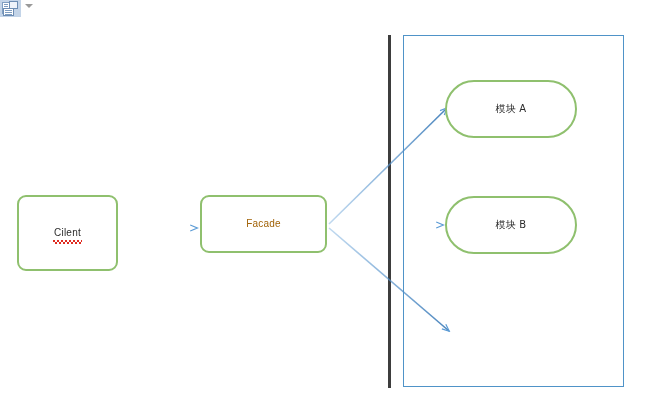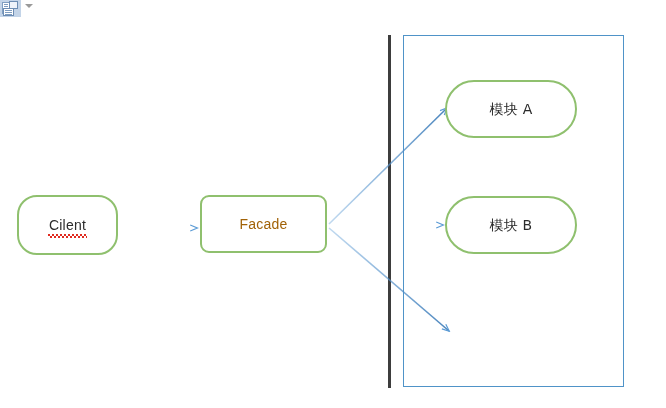--- a/index.html
+++ b/index.html
@@ -91,21 +91,21 @@
   
   .node {
     position: absolute;
     box-sizing: border-box;
     background: #ffffff;
     border: 2px solid #8fc06e;
     display: flex;
     align-items: center;
     justify-content: center;
     color: #2b2b2b;
-    font-size: 14px;
+    font-size: 10px;
     line-height: 1.2;
     letter-spacing: 0.2px;
     white-space: nowrap;
   }
   .node.rounded-rect { border-radius: 9px; }
   .node.stadium      { border-radius: 30px; }
 
   .node-label { position: relative; display: inline-block; }
 
   
@@ -186,21 +186,21 @@
       </linearGradient>
     </defs>
     <g id="edge-group">
         <line x1="119" y1="228" x2="197" y2="228" stroke="url(#fadeBlue)" stroke-width="1.6" marker-end="url(#arrowhead)"></line>
         <line x1="329" y1="224" x2="447" y2="108" stroke="url(#fadeBlue)" stroke-width="1.6" marker-end="url(#arrowhead)"></line>
         <line x1="329" y1="225" x2="443" y2="225" stroke="url(#fadeBlue)" stroke-width="1.6" marker-end="url(#arrowhead)"></line>
         <line x1="329" y1="228" x2="449" y2="331" stroke="url(#fadeBlue)" stroke-width="1.6" marker-end="url(#arrowhead)"></line>
       </g>
   </svg>
 
-  <div class="node rounded-rect" id="node-client" style="left: 17px; top: 195px; width: 101px; height: 60px; border-color: rgb(143, 192, 110); background: rgb(255, 255, 255); color: rgb(43, 43, 43); border-radius: 20px;">
+  <div class="node rounded-rect" id="node-client" style="left: 17px; top: 195px; width: 101px; height: 76px; border-color: rgb(143, 192, 110); background: rgb(255, 255, 255); color: rgb(43, 43, 43);">
     <span class="node-label misspelled">Cilent</span>
   </div>
 
   <div class="node rounded-rect" id="node-facade" style="left: 200px; top: 195px; width: 127px; height: 58px; border-color: rgb(143, 192, 110); background: rgb(255, 255, 255); color: #a16207;">
     <span class="node-label">Facade</span>
   </div>
 
   <div class="node stadium" id="node-module-a" style="left: 445px; top: 80px; width: 132px; height: 58px; border-color: rgb(143, 192, 110); background: rgb(255, 255, 255); color: rgb(43, 43, 43); border-radius: 29px;">
     <span class="node-label cjk">模块 A</span>
   </div>

